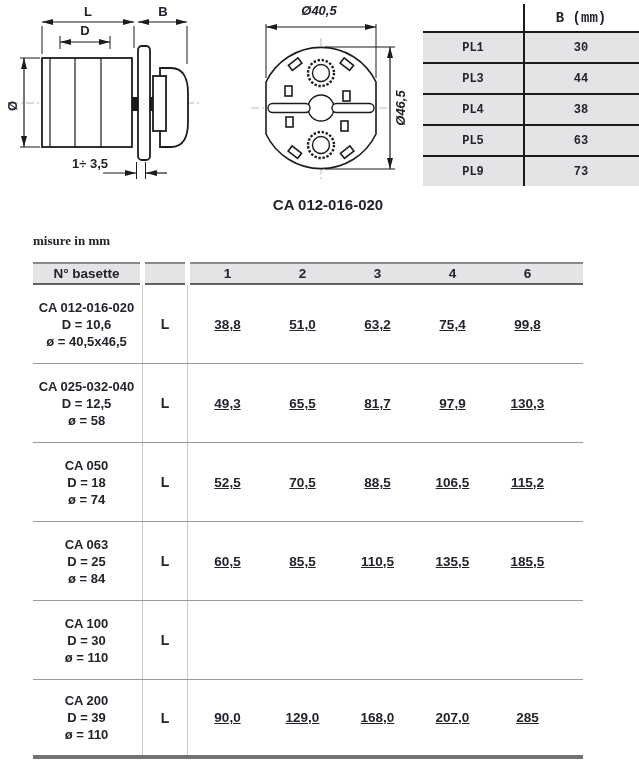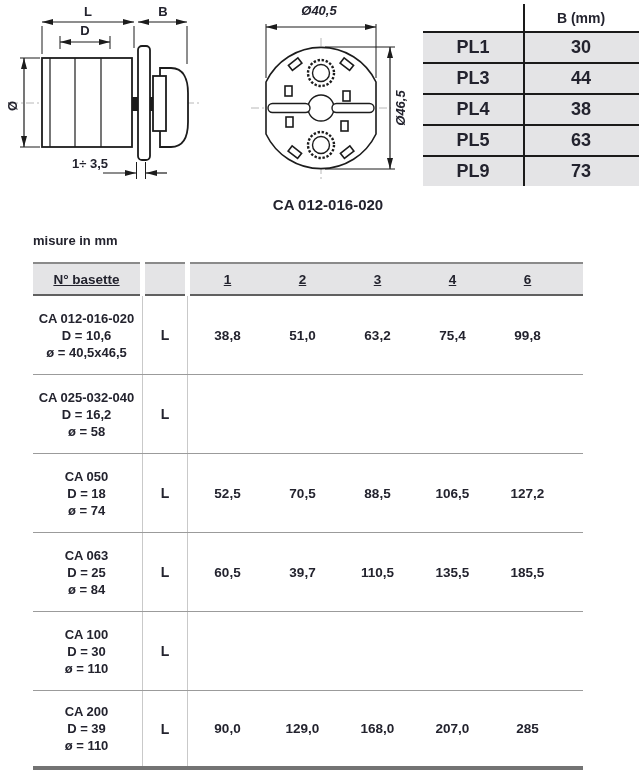--- a/index.html
+++ b/index.html
@@ -1,42 +1,42 @@
 <!DOCTYPE html>
 <html><head>
 <meta charset="utf-8">
 <style>
   html,body{margin:0;padding:0;background:#fff;}
   body{font-family:"Liberation Sans", sans-serif;color:#23232e;}
   .page{position:relative;width:639px;height:771px;background:#fff;overflow:hidden;}
 
   
-  .pl-table{position:absolute;left:423px;top:4px;width:216px;}
+  .pl-table{position:absolute;left:423px;top:4px;width:216px;font-family:Liberation Mono, monospace;}
   .pl-header{height:27px;display:grid;grid-template-columns:100px 1fr;align-items:center;background:#fff;}
   .pl-header .hd{text-align:center;font-weight:700;font-size:14px;}
   .pl-row{height:31px;display:grid;grid-template-columns:100px 1fr;align-items:center;background:#e4e4e6;border-top:2px solid #1a1a1a;box-sizing:border-box;}
   .pl-row:first-of-type{border-top:none;}
   .pl-row:last-of-type{border-bottom:2px solid #1a1a1a;}
-  .pl-row span{text-align:center;font-weight:700;font-size:18px;}
+  .pl-row span{text-align:center;font-weight:700;font-size:12px;}
   .pl-divider{position:absolute;left:100px;top:0;bottom:0;width:2px;background:#1a1a1a;}
 
   
-  .note{position:absolute;left:33px;top:233px;font-weight:700;font-size:13px;}
+  .note{position:absolute;left:33px;top:233px;font-weight:700;font-size:13px;font-family:Liberation Serif, serif;}
 
   
   .mtable{position:absolute;left:33px;top:262px;width:550px;font-weight:700;}
-  .mhead{display:grid;grid-template-columns:107px 5px 40px 5px 393px;height:34px;text-decoration:underline;}
+  .mhead{display:grid;grid-template-columns:107px 5px 40px 5px 393px;height:23px;}
   .mhead .cell{background:#e4e4e6;border-top:2px solid #8a8a8a;border-bottom:2px solid #606060;box-sizing:border-box;display:flex;align-items:center;justify-content:center;font-size:13.5px;}
   .mhead .nums{display:grid;grid-template-columns:repeat(5,75px) 1fr;align-items:center;justify-items:center;padding:0;}
   .mrow{display:grid;grid-template-columns:107px 5px 40px 5px 393px;height:79px;border-bottom:1px solid #9b9b9b;box-sizing:border-box;}
   .mrow:last-of-type{border-bottom:4px solid #737373;}
   .mrow .gap{background:linear-gradient(#c9c9c9,#c9c9c9) center/1px 100% no-repeat;}
   .name-cell{display:flex;flex-direction:column;justify-content:center;align-items:center;text-align:center;font-size:13px;line-height:17px;}
   .l-cell{display:flex;align-items:center;justify-content:center;font-size:14px;}
-  .vals{display:grid;grid-template-columns:repeat(5,75px) 1fr;align-items:center;justify-items:center;font-size:13.5px;}
+  .vals{display:grid;grid-template-columns:repeat(5,75px) 1fr;align-items:center;justify-items:center;font-size:13.5px;text-decoration:underline;}
 
   
   .drawing{position:absolute;top:0;}
   svg text{font-family:"Liberation Sans", sans-serif;fill:#23232e;}
   .dimlbl{font-size:13px;font-weight:600;}
   .dimlbl-i{font-size:13px;font-weight:600;font-style:italic;}
   .caption{font-size:15px;font-weight:700;}
 </style>
 </head>
 <body>
@@ -201,59 +201,67 @@
         <span>63,2</span>
         <span>75,4</span>
         <span>99,8</span>
         <span></span>
       </div>
     </div>
 
     <div class="mrow">
       <div class="name-cell">
         <span>CA 025-032-040</span>
-        <span>D = 16,2</span>
+        <span>D = 12,5</span>
         <span>ø = 58</span>
       </div>
       <div class="gap"></div>
       <div class="l-cell">L</div>
       <div class="gap"></div>
+      <div class="vals">
+        <span>49,3</span>
+        <span>65,5</span>
+        <span>81,7</span>
+        <span>97,9</span>
+        <span>130,3</span>
+        <span></span>
+      </div>
     </div>
 
     <div class="mrow">
       <div class="name-cell">
         <span>CA 050</span>
         <span>D = 18</span>
         <span>ø = 74</span>
       </div>
       <div class="gap"></div>
       <div class="l-cell">L</div>
       <div class="gap"></div>
       <div class="vals">
         <span>52,5</span>
         <span>70,5</span>
         <span>88,5</span>
         <span>106,5</span>
-        <span>127,2</span>
+        <span>115,2</span>
         <span></span>
       </div>
     </div>
 
     <div class="mrow">
       <div class="name-cell">
         <span>CA 063</span>
         <span>D = 25</span>
         <span>ø = 84</span>
       </div>
       <div class="gap"></div>
       <div class="l-cell">L</div>
       <div class="gap"></div>
       <div class="vals">
         <span>60,5</span>
-        <span>39,7</span>
+        <span>85,5</span>
         <span>110,5</span>
         <span>135,5</span>
         <span>185,5</span>
         <span></span>
       </div>
     </div>
 
     <div class="mrow">
       <div class="name-cell">
         <span>CA 100</span>

